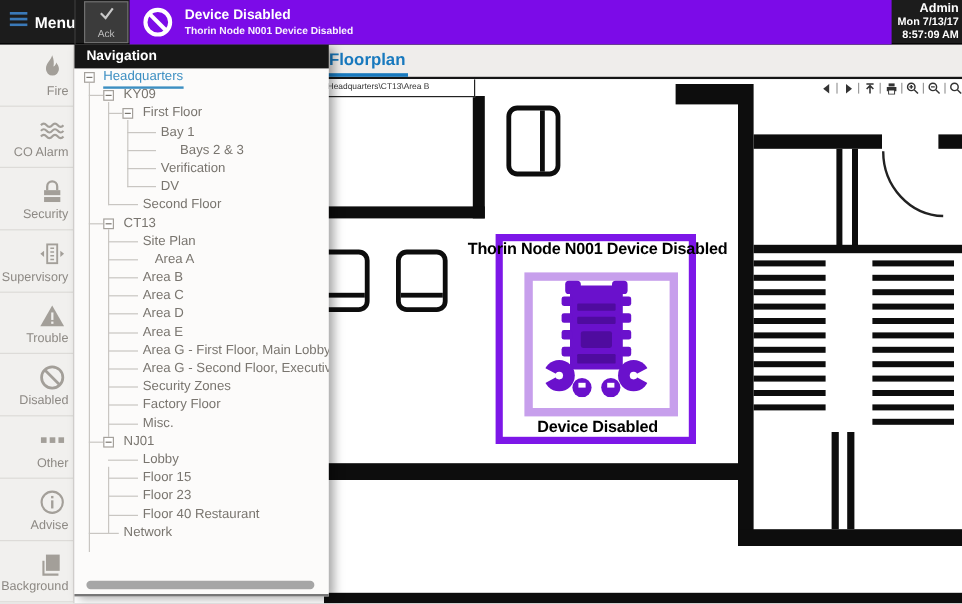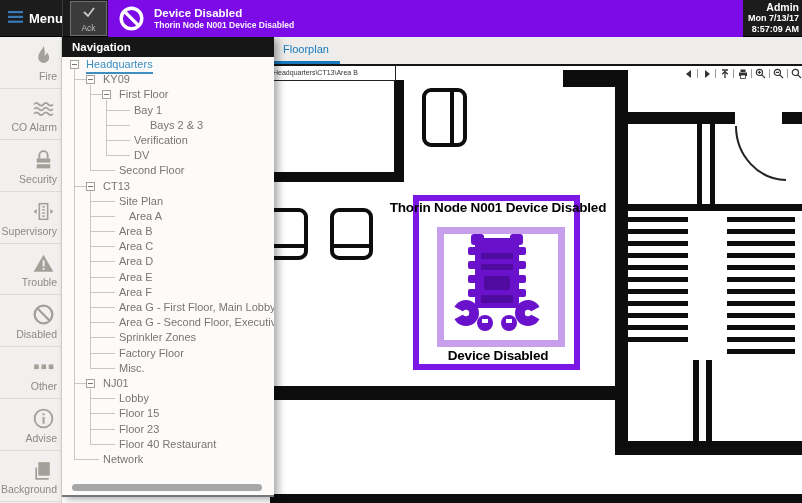--- a/index.html
+++ b/index.html
@@ -41,21 +41,21 @@
   .trow .box::after{content:"";position:absolute;left:1px;right:1px;top:3px;border-top:1px solid #7a766f;}
   .trow .lbl{position:absolute;top:0;}
   .trow.sel .lbl{color:#3d8fc2;border-bottom:2px solid #3d8fc2;}
   .vline{position:absolute;width:1px;background:#c9c6c2;}
   .nav-scroll{position:absolute;left:10px;bottom:4px;width:190px;height:7px;background:#a6a6a6;border-radius:4px;}
 
   
   .main{position:absolute;left:270px;top:37px;width:532px;height:466px;background:#fff;}
   .tabbar{position:absolute;left:0;top:0;width:532px;height:29px;background:#efedeb;border-bottom:2px solid #151515;}
   .tab{position:absolute;left:2px;top:0;width:68px;height:27px;text-align:center;}
-  .tab .tlabel{font-size:11px;font-weight:normal;color:#1879be;line-height:24px;}
+  .tab .tlabel{font-size:14px;font-weight:bold;color:#1879be;line-height:24px;}
   .tab .tunder{position:absolute;left:0;bottom:0;width:68px;height:3px;background:#1879be;}
 
   .canvas{position:absolute;left:0;top:29px;width:532px;height:437px;background:#fff;overflow:hidden;}
   .wall{position:absolute;background:#0d0d0d;}
   .crumb{position:absolute;left:0;top:0;width:126px;height:15px;background:#fff;border-right:1px solid #222;border-bottom:1px solid #222;
          font-size:7px;color:#333;line-height:14px;padding-left:3px;z-index:6;}
   .ftools{position:absolute;right:0;top:2px;display:flex;align-items:center;gap:3px;z-index:6;}
   .ftools .fsep{width:1px;height:9px;background:#9a9a9a;}
   .ftools .fbtn{display:flex;align-items:center;justify-content:center;width:11px;height:11px;cursor:pointer;}
 
@@ -253,33 +253,29 @@
         <div class="trow">
           <span class="tick" style="left:28px;width:25px"></span>
           <span class="lbl" style="left:57px">Area D</span>
         </div>
         <div class="trow">
           <span class="tick" style="left:28px;width:25px"></span>
           <span class="lbl" style="left:57px">Area E</span>
         </div>
         <div class="trow">
           <span class="tick" style="left:28px;width:25px"></span>
-          <span class="lbl" style="left:57px">Area F</span>
-        </div>
-        <div class="trow">
-          <span class="tick" style="left:28px;width:25px"></span>
           <span class="lbl" style="left:57px">Area G - First Floor, Main Lobby</span>
         </div>
         <div class="trow">
           <span class="tick" style="left:28px;width:25px"></span>
           <span class="lbl" style="left:57px">Area G - Second Floor, Executive Suites</span>
         </div>
         <div class="trow">
           <span class="tick" style="left:28px;width:25px"></span>
-          <span class="lbl" style="left:57px">Sprinkler Zones</span>
+          <span class="lbl" style="left:57px">Security Zones</span>
         </div>
         <div class="trow">
           <span class="tick" style="left:28px;width:25px"></span>
           <span class="lbl" style="left:57px">Factory Floor</span>
         </div>
         <div class="trow">
           <span class="tick" style="left:28px;width:25px"></span>
           <span class="lbl" style="left:57px">Misc.</span>
         </div>
         <div class="trow">

